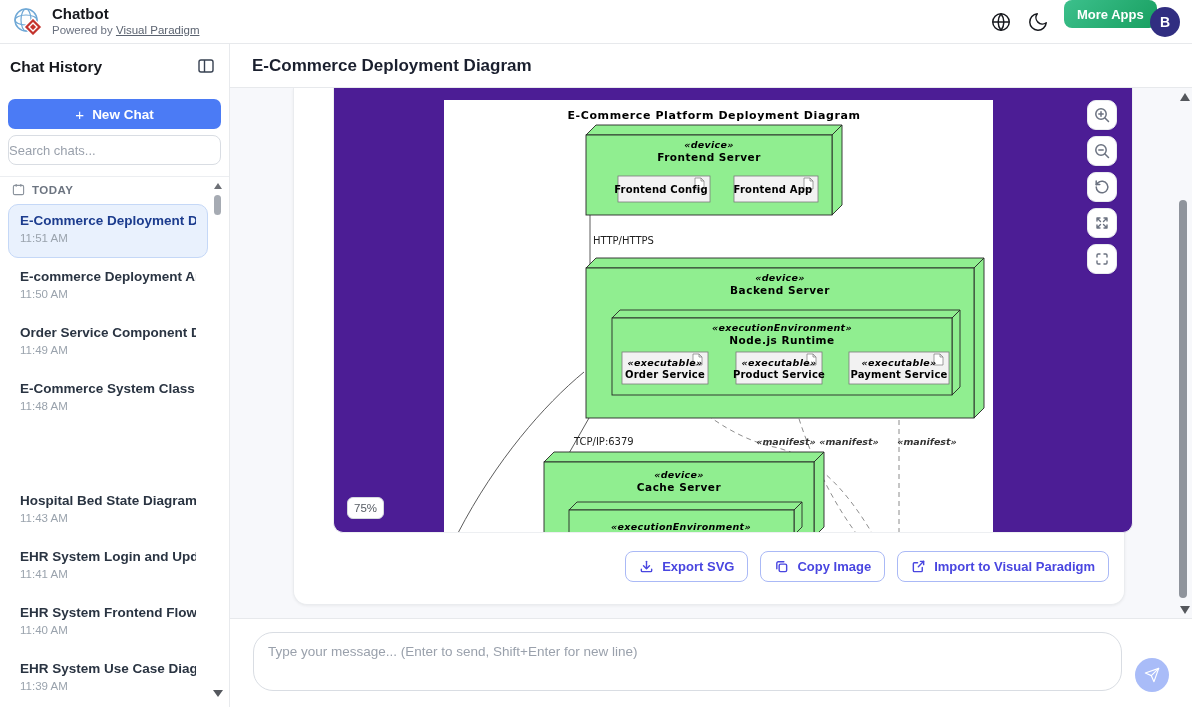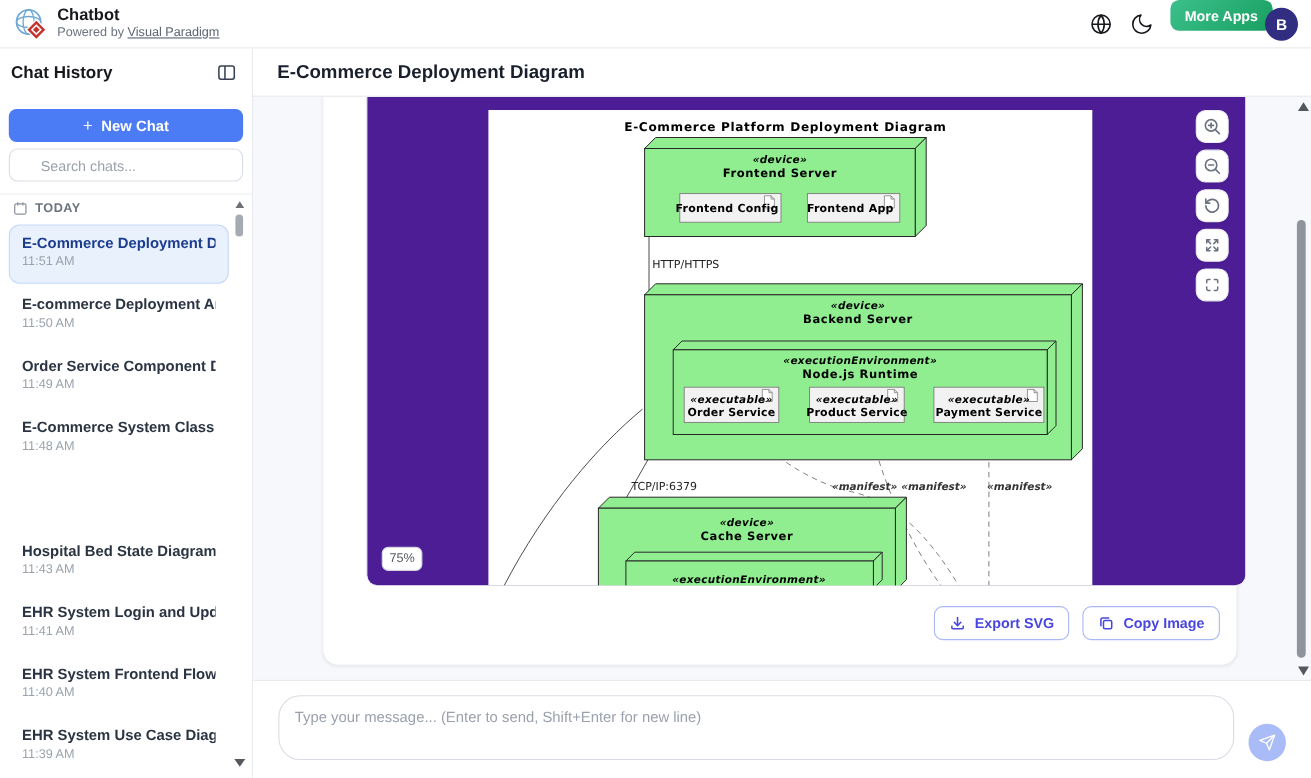--- a/index.html
+++ b/index.html
@@ -25,21 +25,21 @@
   
   .sidebar { position:absolute; left:0; top:44px; width:230px; height:663px;
     background:#fff; border-right:1px solid #e8eaed; z-index:20; }
   .sb-title { position:absolute; left:10px; top:14px; font-size:15.5px; font-weight:700; color:#16181d; }
   .collapse-btn { position:absolute; left:197px; top:13px; width:18px; height:18px; cursor:pointer; }
   .new-chat { position:absolute; left:8px; top:55px; width:213px; height:30px; border:none;
     border-radius:7px; background:#4b7bf5; color:#fff; font-size:13.5px; font-weight:600;
     display:flex; align-items:center; justify-content:center; gap:8px; cursor:pointer; font-family:inherit; }
   .nc-plus { font-size:15px; font-weight:400; }
   .search { position:absolute; left:8px; top:91px; width:213px; height:30px;
-    border:1px solid #d9dde3; border-radius:8px; padding:0 28px; font-size:13px; color:#374151;
+    border:1px solid #d9dde3; border-radius:8px; padding:0 0; font-size:13px; color:#374151;
     outline:none; font-family:inherit; }
   .search::placeholder { color:#9aa1ac; }
   .sb-divider { position:absolute; left:0; top:132px; width:229px; height:1px; background:#eceef1; }
   .today-row { position:absolute; left:12px; top:139px; display:flex; align-items:center; gap:7px; }
   .today-label { font-size:11.5px; font-weight:700; color:#6c7480; letter-spacing:.5px; }
   .chat-item { position:absolute; left:8px; width:200px; height:54px; padding:8px 11px;
     border-radius:10px; border:1px solid transparent; cursor:pointer; }
   .chat-item.active { background:#e9f1fd; border-color:#c5d8f7; }
   .ci-title { font-size:13.5px; font-weight:600; color:#2a3442; white-space:nowrap; overflow:hidden; }
   .chat-item.active .ci-title { color:#1c3c8e; }
@@ -334,20 +334,30 @@
       </button>
       <button class="action-btn">
         <svg width="15" height="15" viewBox="0 0 16 16">
           <g fill="none" stroke="currentColor" stroke-width="1.5" stroke-linecap="round" stroke-linejoin="round">
             <rect x="5.5" y="5.5" width="8" height="8" rx="1.5"></rect>
             <path d="M3 10.5v-6A1.5 1.5 0 0 1 4.5 3h6"></path>
           </g>
         </svg>
         <span>Copy Image</span>
       </button>
+      <button class="action-btn">
+        <svg width="15" height="15" viewBox="0 0 16 16">
+          <g fill="none" stroke="currentColor" stroke-width="1.5" stroke-linecap="round" stroke-linejoin="round">
+            <path d="M12 9v3.5a1 1 0 0 1-1 1H3.5a1 1 0 0 1-1-1V5a1 1 0 0 1 1-1H7"></path>
+            <path d="M10 2.5h3.5V6"></path>
+              <path d="M13.5 2.5 7.8 8.2"></path>
+          </g>
+        </svg>
+        <span>Import to Visual Paradigm</span>
+      </button>
     </div>
   </div>
 
   <div class="msg-scroll-up"></div>
   <div class="msg-thumb"></div>
   <div class="msg-scroll-down"></div>
 </div>
 
 <div class="composer">
   <textarea placeholder="Type your message... (Enter to send, Shift+Enter for new line)" style=""></textarea>

